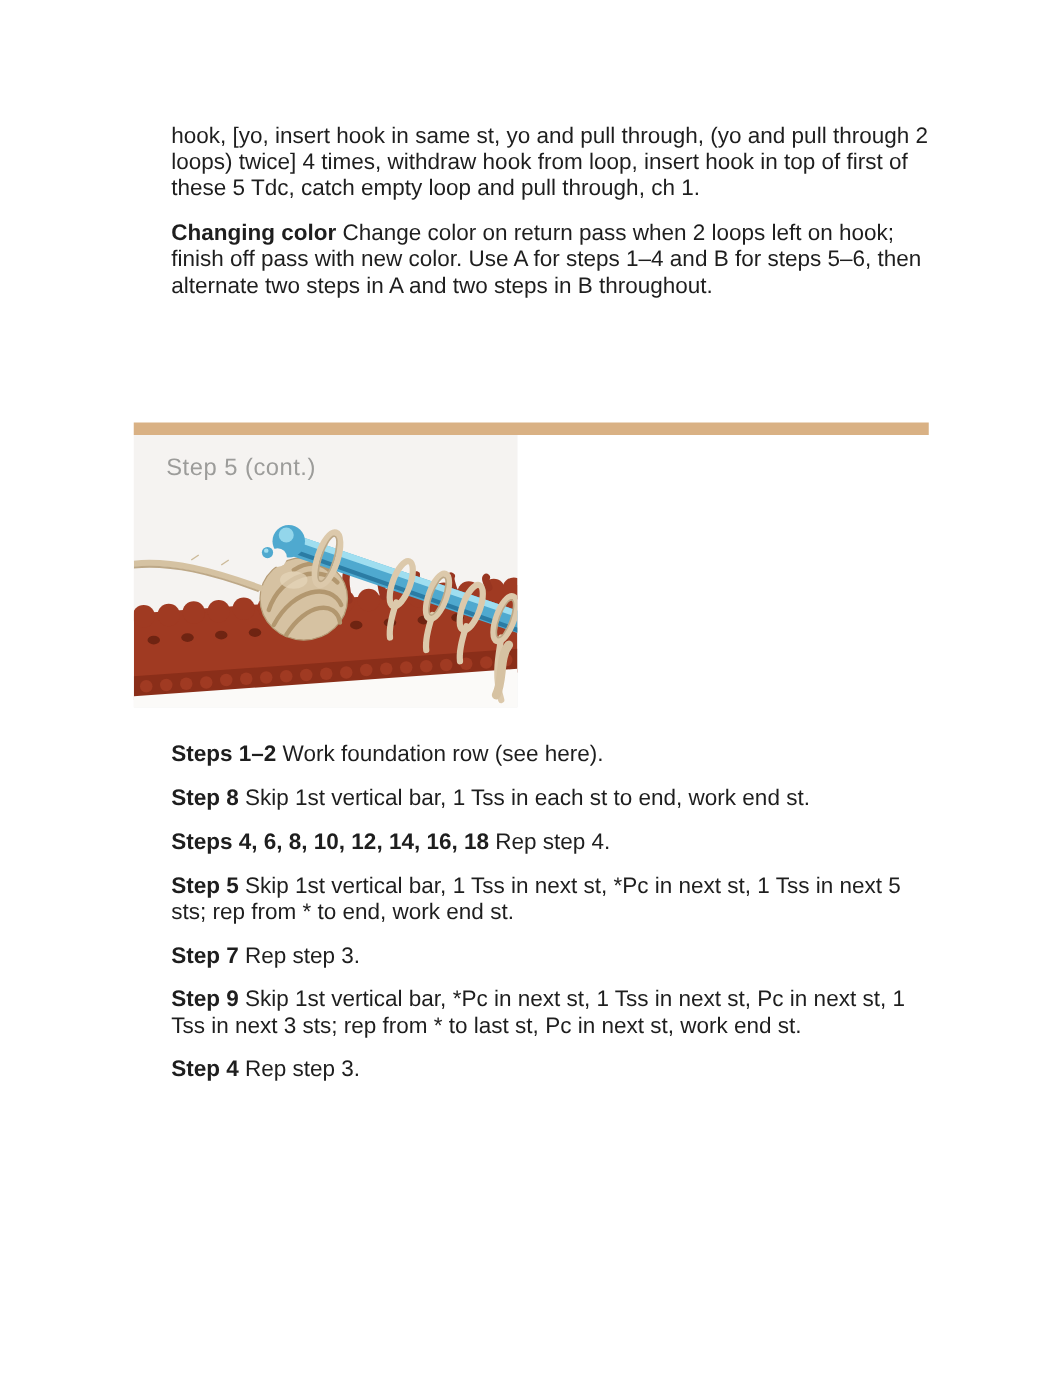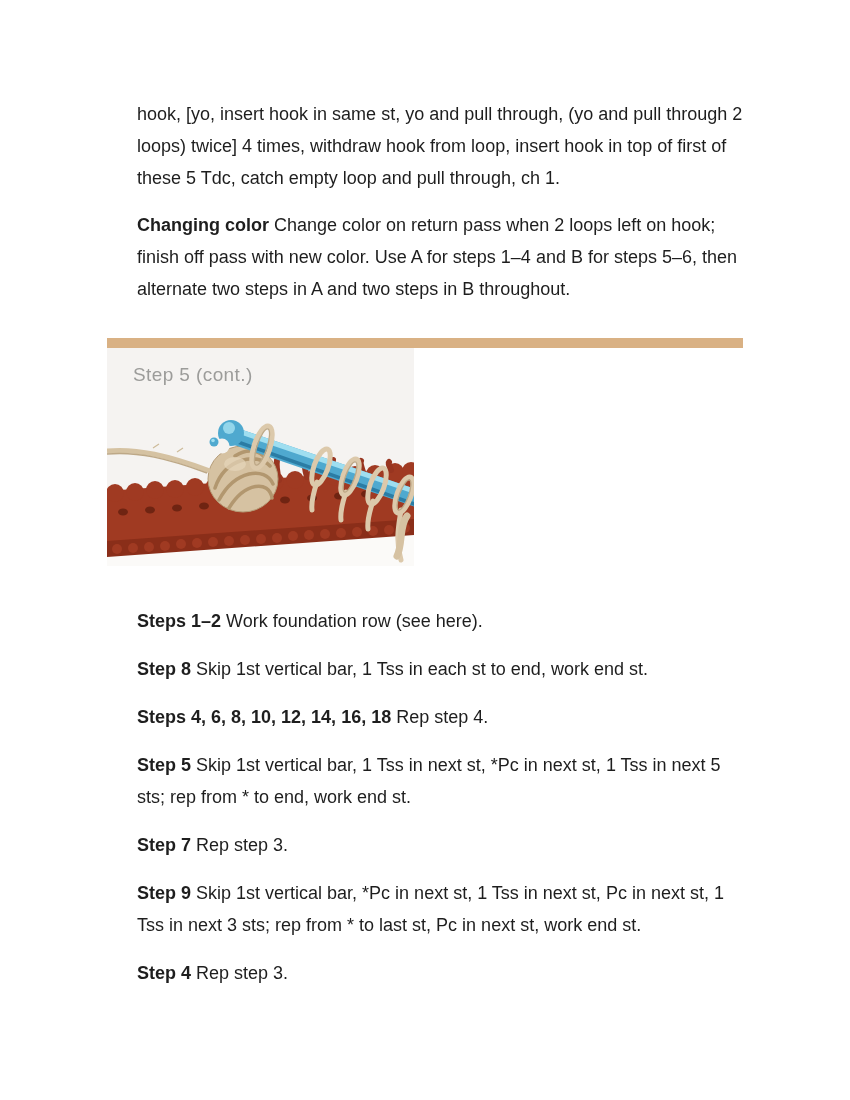--- a/index.html
+++ b/index.html
@@ -9,26 +9,26 @@
     background:#ffffff;
     font-family:"Liberation Sans", sans-serif;
     overflow:hidden;
   }
   .textcol{
     position:absolute;
     left:137px;
     width:607px;
     color:#1e1e1e;
     font-size:18px;
-    line-height:32px;
+    line-height:21px;
   }
   #intro{top:98px;}
   #intro p{margin:0 0 15px 0;}
   #steps{top:589px;}
-  #steps p{margin:16px 0 14px 0;}
+  #steps p{margin:4px 0 14px 0;}
   b{font-weight:bold;}
   #accent-bar{
     position:absolute;
     left:107px;top:338px;
     width:636px;height:10px;
     background:#d9b184;
   }
   #photo{
     position:absolute;
     left:107px;top:348px;

